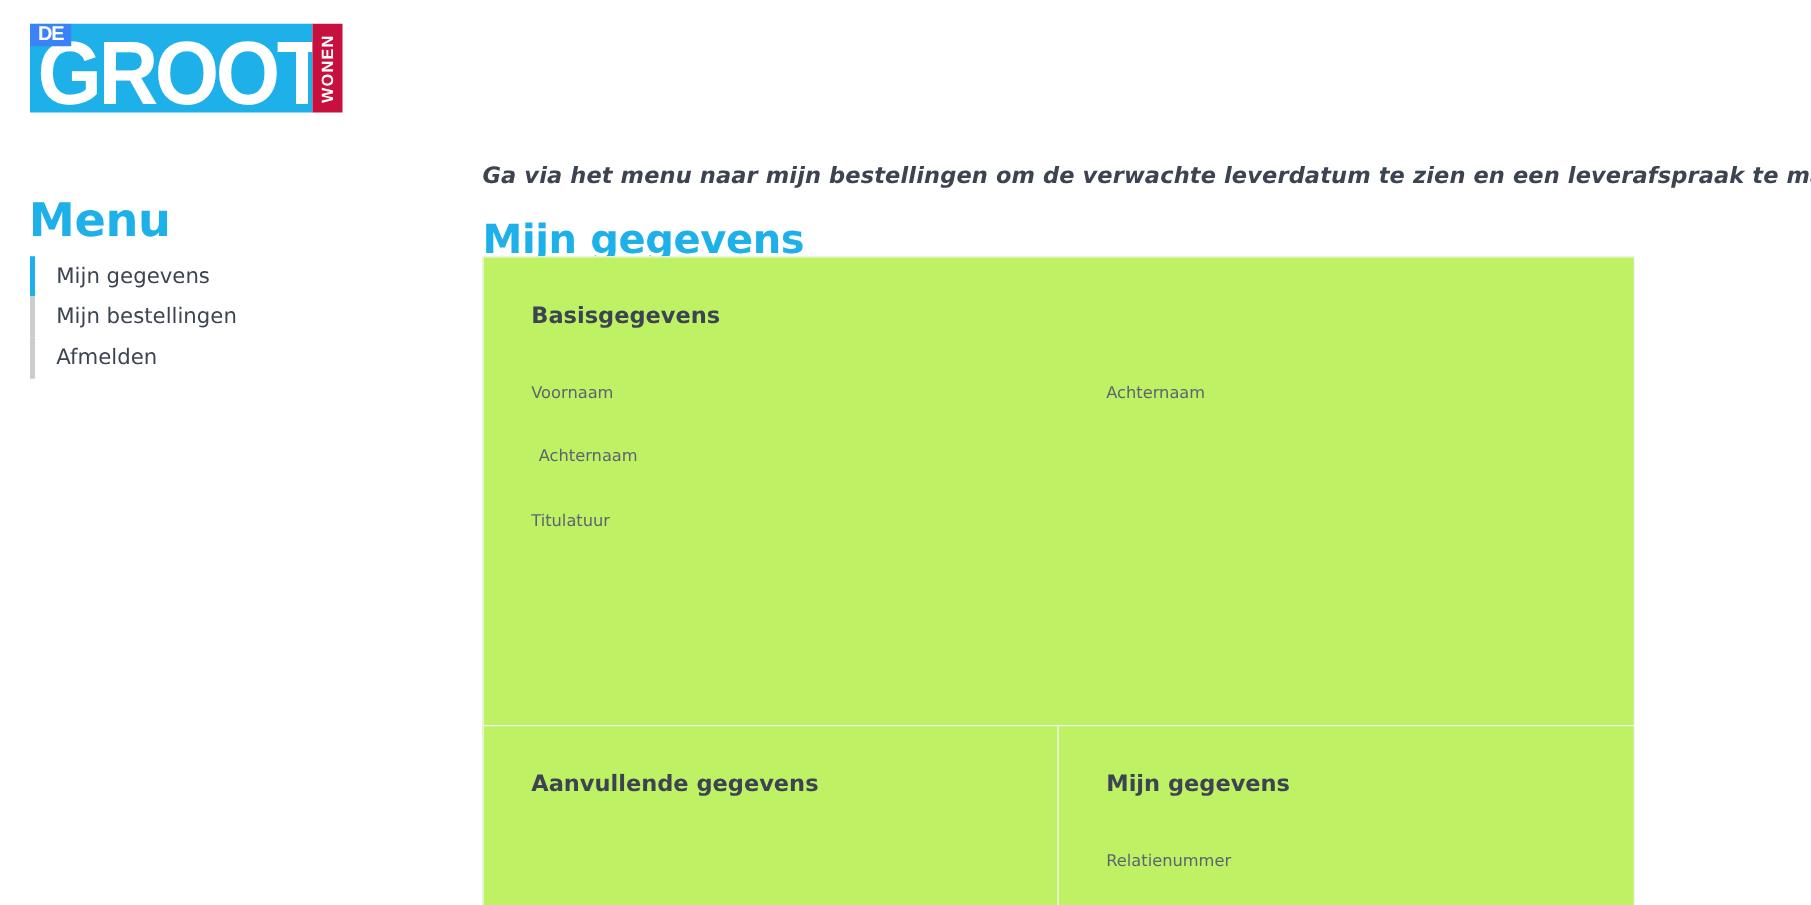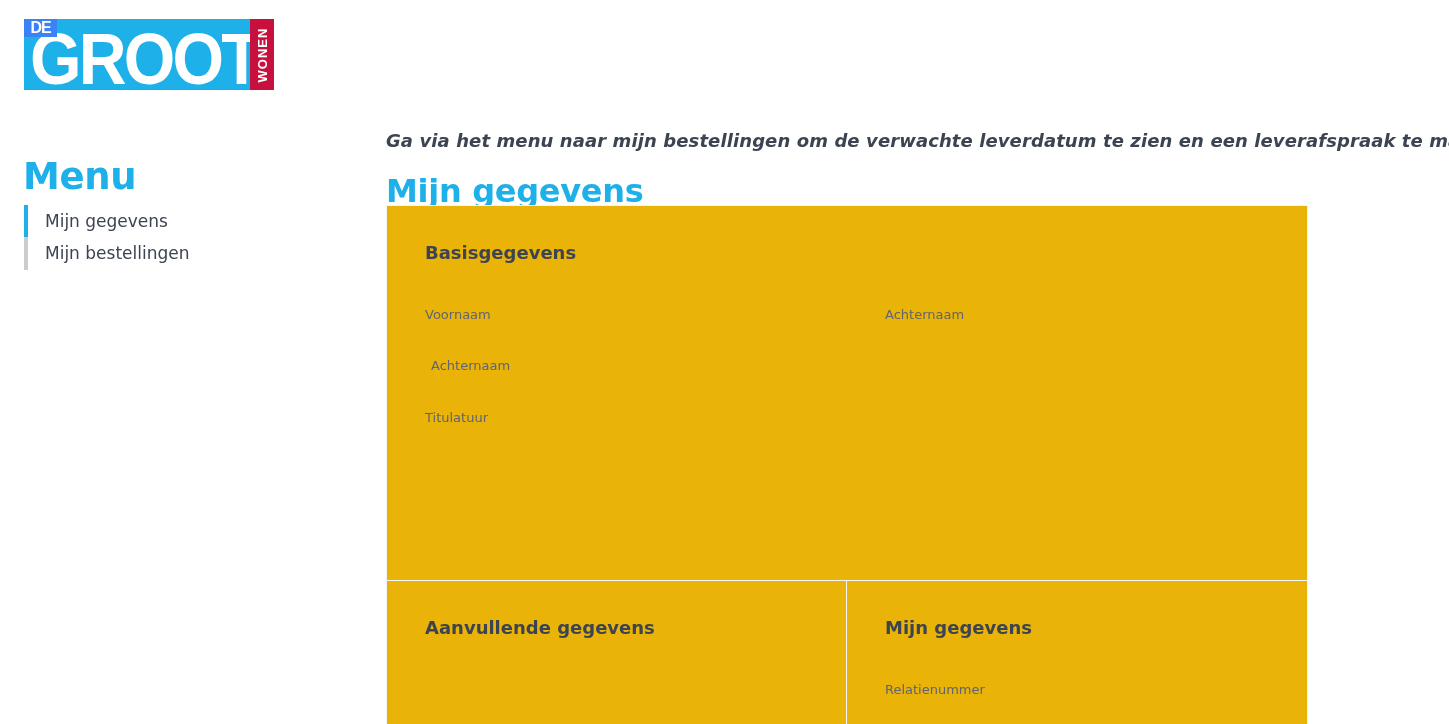--- a/index.html
+++ b/index.html
@@ -63,21 +63,21 @@
     position: absolute; left: 386px; top: 130px; width: 1040px;
     font-size: 18px; font-weight: bold; font-style: italic;
     color: #3d4451; white-space: nowrap; letter-spacing: 0.1px;
   }
   .page-title {
     position: absolute; left: 386px; top: 172px;
     font-size: 32px; font-weight: bold; color: #1eb0e8; letter-spacing: -0.3px;
   }
 
   .card {
-    position: absolute; background: #eab308;
+    position: absolute; background: #bef264;
     border: 1px solid #f4f4f4;
   }
   .card-basis { left: 386px; top: 205px; width: 922px; height: 380px; border-bottom: none; }
   .card-extra { left: 386px; top: 580px; width: 461px; height: 150px; }
   .card-mine { left: 846px; top: 580px; width: 462px; height: 150px; }
 
   .section-title {
     position: absolute; font-size: 18px; font-weight: bold; color: #3d4451;
     white-space: nowrap;
   }
@@ -104,20 +104,23 @@
   </div>
 
   <h2 class="menu-title">Menu</h2>
   <nav class="menu-list">
     <div class="menu-item active">
       <span>Mijn gegevens</span>
     </div>
     <div class="menu-item">
       <span>Mijn bestellingen</span>
     </div>
+    <div class="menu-item">
+      <span>Afmelden</span>
+    </div>
   </nav>
 
   <p class="notice">Ga via het menu naar mijn bestellingen om de verwachte leverdatum te zien en een leverafspraak te maken.</p>
   <h1 class="page-title">Mijn gegevens</h1>
 
   <section class="card card-basis">
     <h3 class="section-title" style="left:38px; top:36px;">Basisgegevens</h3>
 
     <span class="field-label" style="left:38px; top:73px;">Voornaam</span>
     <span class="field-value" style="left:38px; top:92px;"></span>

